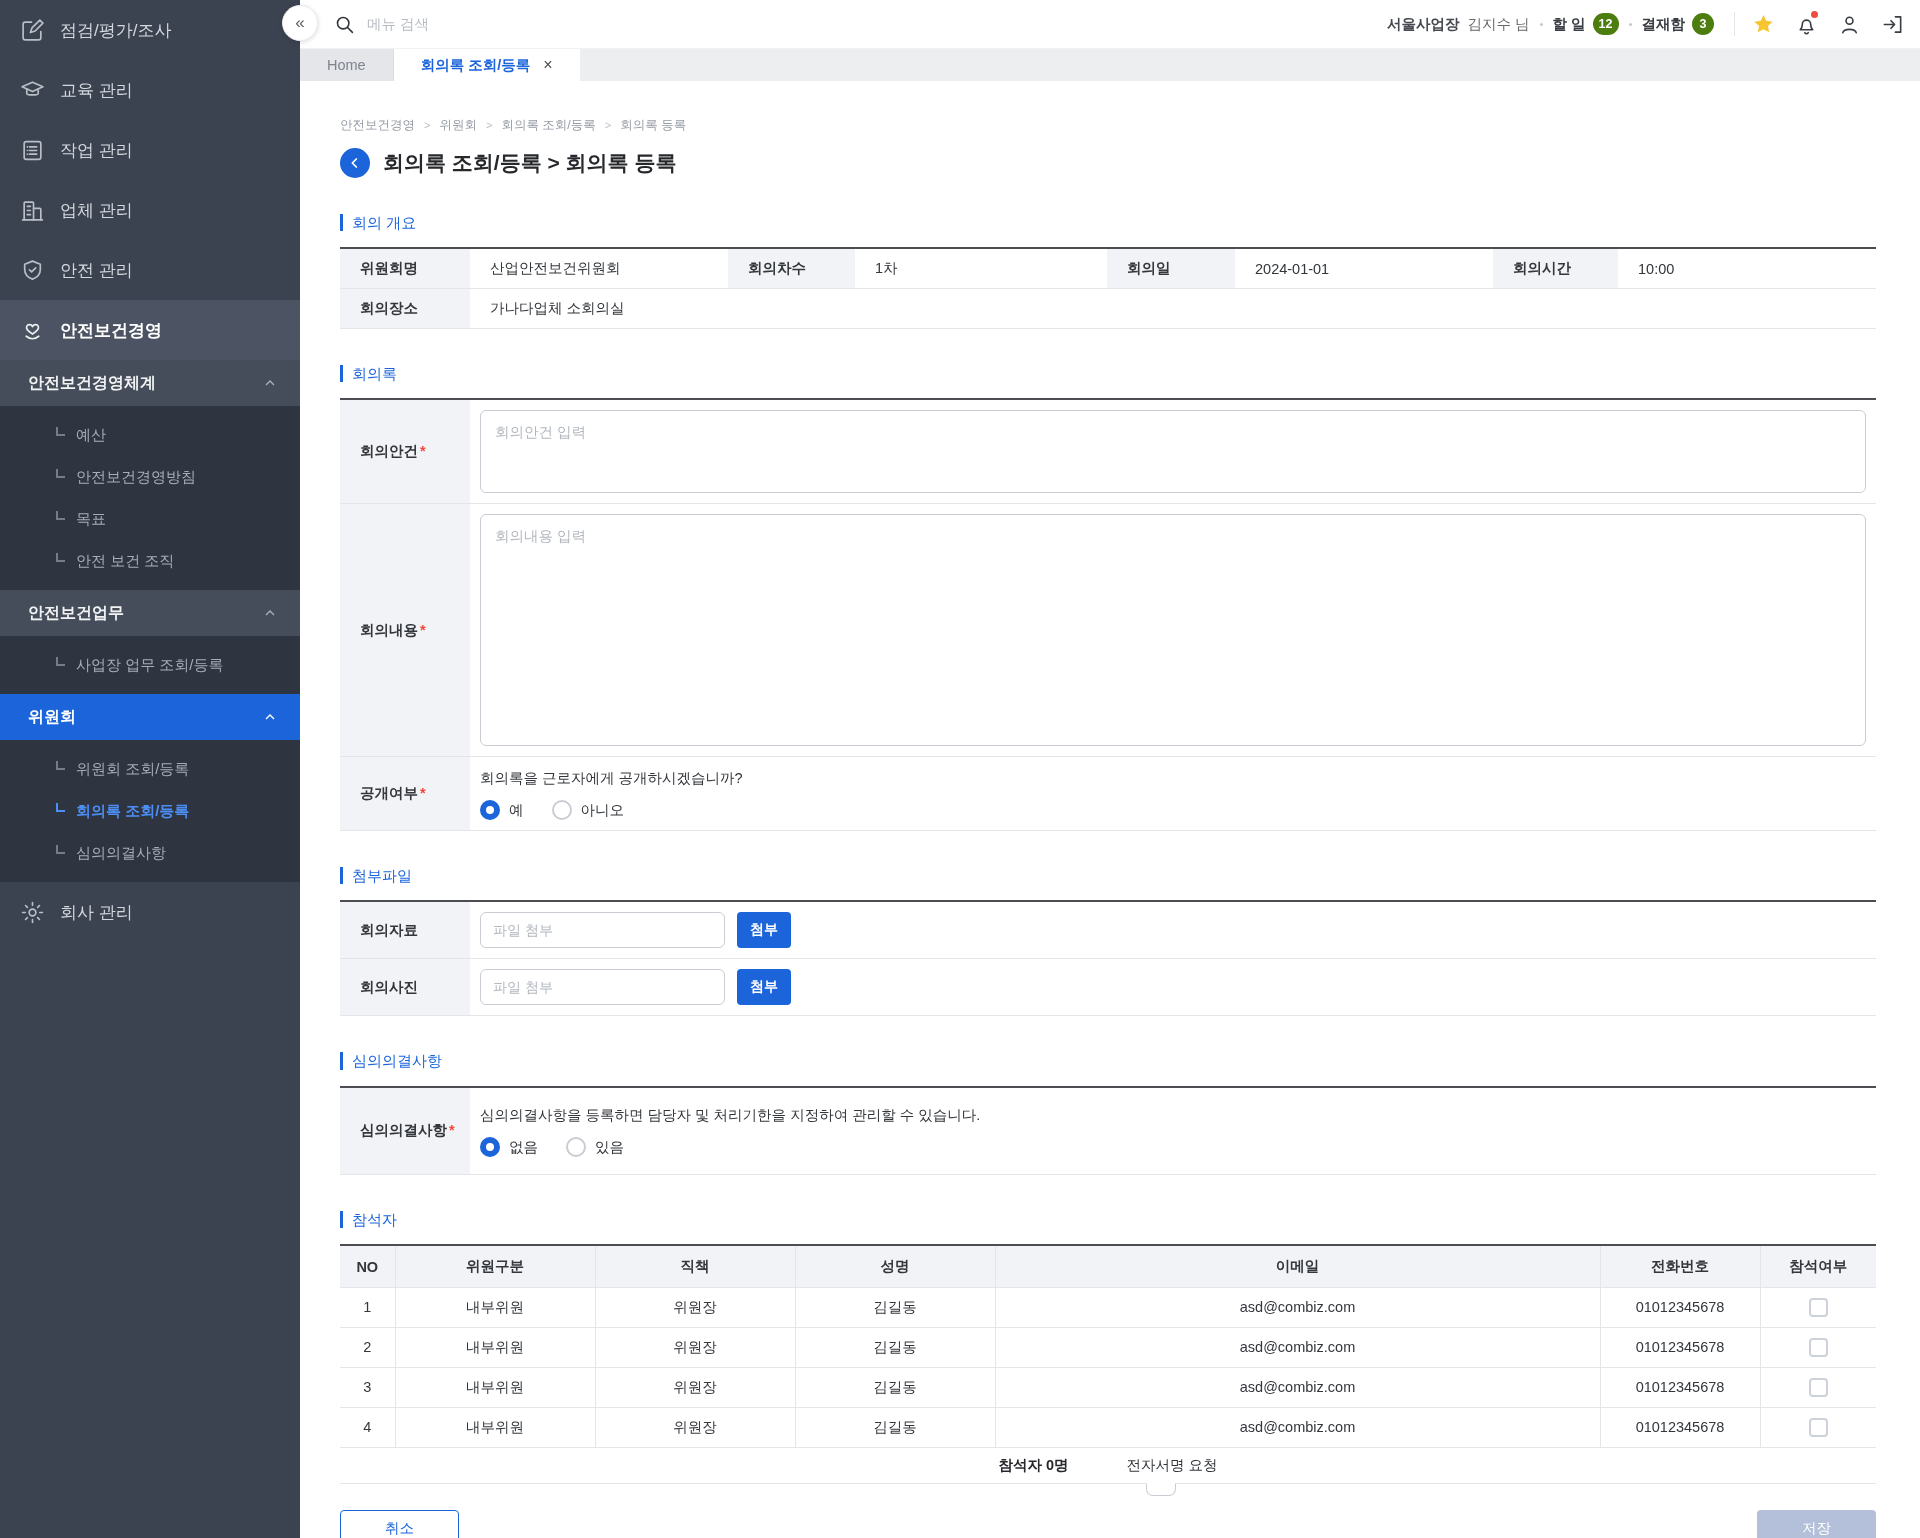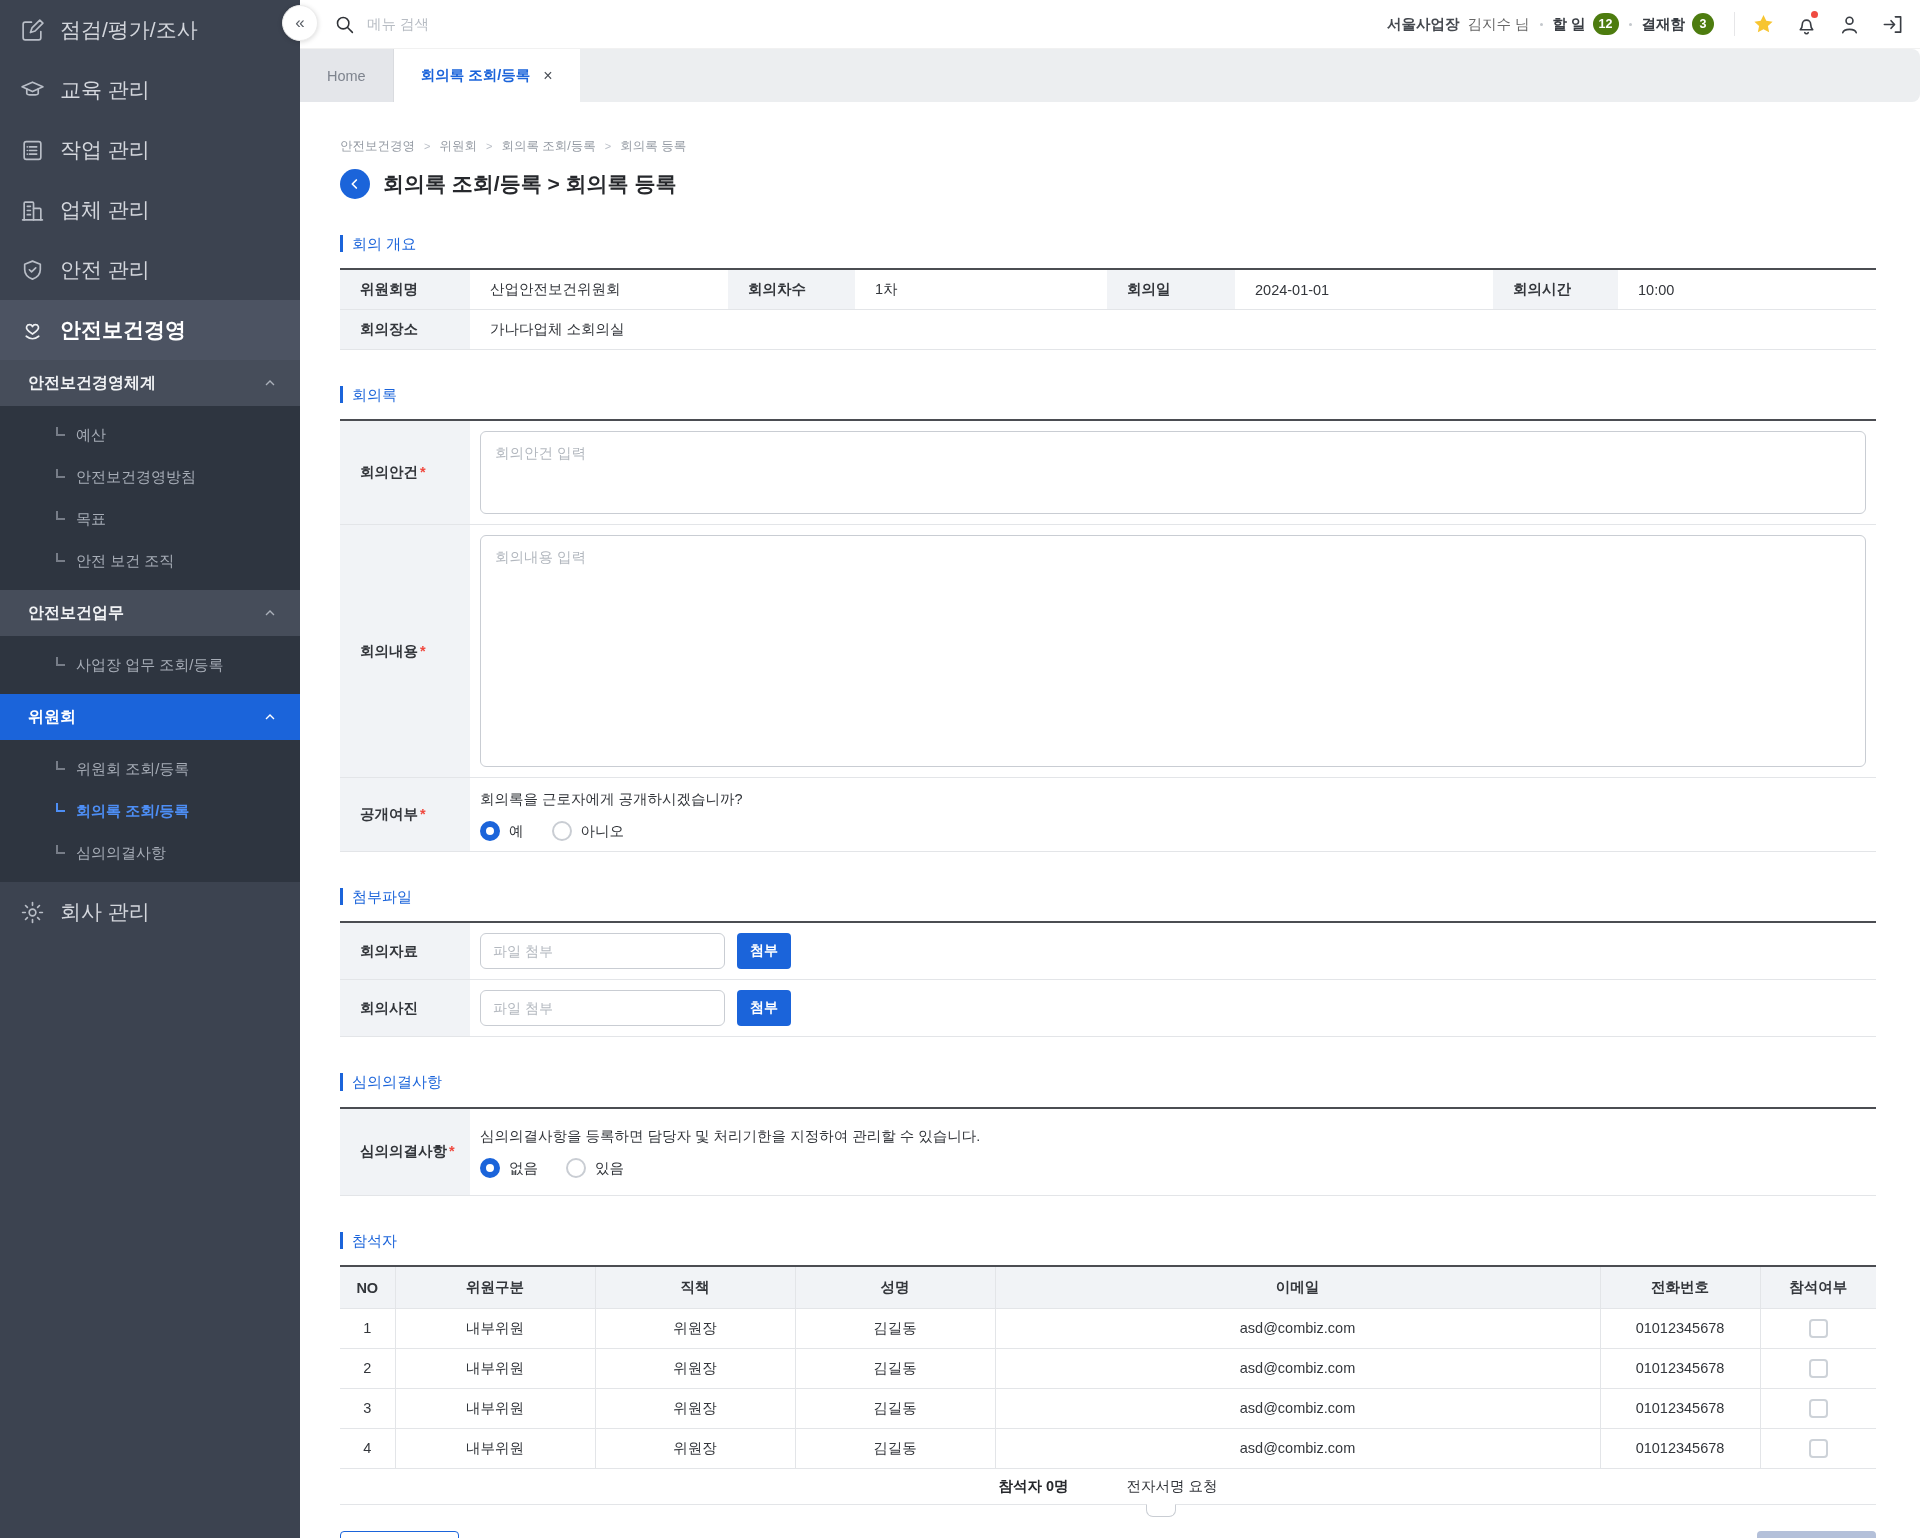--- a/index.html
+++ b/index.html
@@ -2,21 +2,21 @@
 <html><head>
 <meta charset="utf-8">
 <style>
   * { margin:0; padding:0; box-sizing:border-box; }
   html,body { width:1920px; height:1538px; }
   body { font-family:"Liberation Sans","DejaVu Sans",sans-serif; background:#fff; overflow:hidden; }
   .app { display:flex; width:1920px; height:1538px; }
 
   
   .sidebar { width:300px; flex-shrink:0; background:#3c4350; color:#ccd0d7; overflow:hidden; }
-  .side-item { height:60px; display:flex; align-items:center; gap:15px; padding:0 20px; font-size:21px; color:#d4d7dd; cursor:pointer; }
+  .side-item { height:60px; display:flex; align-items:center; gap:15px; padding:0 20px; font-size:17px; color:#d4d7dd; cursor:pointer; }
   .side-item svg { width:25px; height:25px; stroke:#b9bec7; fill:none; stroke-width:1.6; stroke-linecap:round; stroke-linejoin:round; flex-shrink:0; }
   .side-item.active { background:#4c5362; color:#fff; font-weight:bold; }
   .side-item.active svg { stroke:#eef0f3; }
   .group-header { height:46px; background:#464d5a; display:flex; align-items:center; justify-content:space-between; padding:0 22px 0 28px; font-size:16px; font-weight:bold; color:#f0f2f4; cursor:pointer; }
   .group-header svg { width:16px; height:16px; stroke:#aab0ba; fill:none; stroke-width:2; }
   .group-header.selected { background:#1b64da; color:#fff; }
   .group-header.selected svg { stroke:#fff; }
   .subitems { background:#2e3540; padding:8px 0; }
   .subitem { height:42px; display:flex; align-items:center; padding-left:56px; gap:11px; font-size:15px; color:#a7adb7; cursor:pointer; }
   .lshape { width:9px; height:9px; border-left:2px solid #777d88; border-bottom:2px solid #777d88; margin-top:-7px; flex-shrink:0; }
@@ -38,21 +38,21 @@
   .tb-dot { width:3px; height:3px; border-radius:50%; background:#c3c7cc; margin:0 10px; }
   .tb-link { display:flex; align-items:center; gap:7px; font-weight:bold; color:#3a3e44; cursor:pointer; }
   .badge { min-width:22px; height:22px; padding:0 6px; border-radius:11px; background:#4d7c0f; color:#fff; font-size:12.5px; font-weight:bold; display:inline-flex; align-items:center; justify-content:center; }
   .tb-divider { width:1px; height:24px; background:#e6e6e8; margin:0 16px 0 20px; }
   .tb-icons { display:flex; align-items:center; gap:19px; }
   .tb-icons .ticon { width:24px; height:24px; position:relative; cursor:pointer; display:flex; align-items:center; justify-content:center; }
   .ticon svg { width:23px; height:23px; stroke:#3a3e44; fill:none; stroke-width:1.7; stroke-linecap:round; stroke-linejoin:round; }
   .ticon.star svg { stroke:none; fill:#f7c531; }
   .noti-dot { position:absolute; top:-1px; right:0; width:7px; height:7px; border-radius:50%; background:#ef4b41; }
 
-  .tabbar { height:53px; background:#eceef0; display:flex;border-radius:8px; }
+  .tabbar { height:32px; background:#eceef0; display:flex; }
   .tab { display:flex; align-items:center; padding:0 27px; font-size:14.5px; color:#7e848e; background:#e4e6ea; border-right:1px solid #d9dbdf; cursor:pointer; }
   .tab.active { background:#fff; color:#1b64da; font-weight:bold; gap:13px; border-right:none; }
   .tab-close { color:#4a4f57; font-weight:normal; font-size:16px; cursor:pointer; }
 
   .content { flex:1; background:#fff; padding:0 44px 0 40px; overflow:hidden; }
   .breadcrumb { margin-top:36px; font-size:12.5px; color:#949aa3; display:flex; align-items:center; }
   .crumb + .crumb::before { content:">"; margin:0 9px; color:#b9bec6; font-size:11px; }
   .title-row { margin-top:14px; display:flex; align-items:center; gap:13px; }
   .back-btn { width:30px; height:30px; border-radius:50%; background:#1b64da; display:flex; align-items:center; justify-content:center; cursor:pointer; flex-shrink:0; }
   .back-btn svg { width:16px; height:16px; stroke:#fff; fill:none; stroke-width:2.6; stroke-linecap:round; stroke-linejoin:round; }

